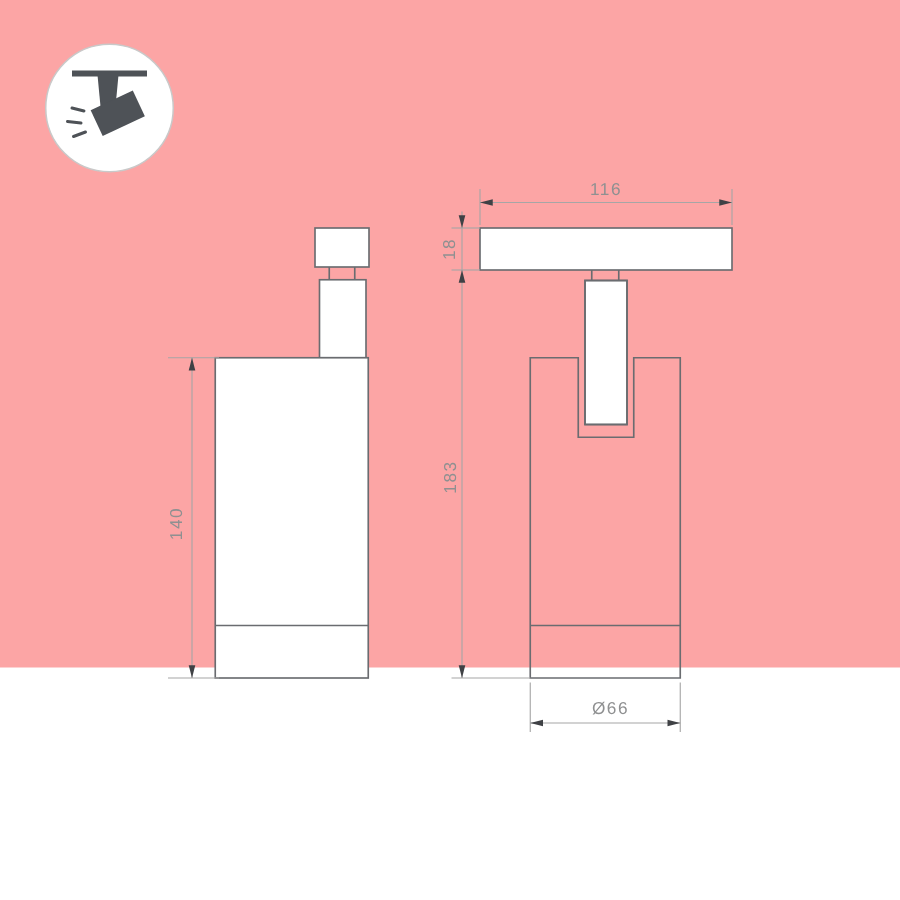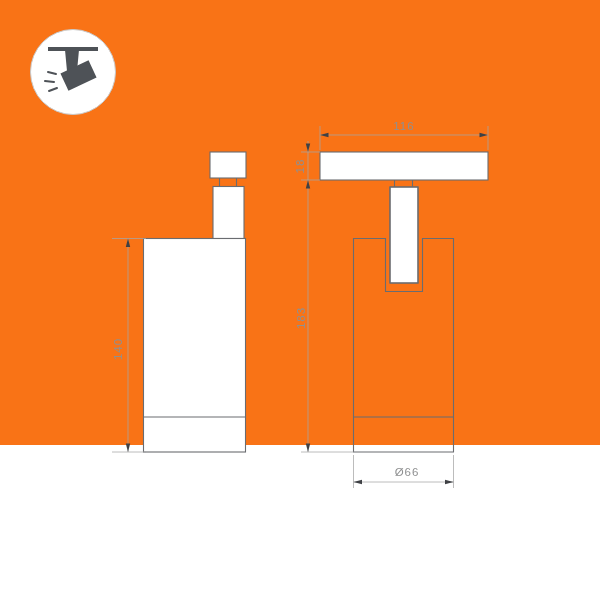--- a/index.html
+++ b/index.html
@@ -8,21 +8,21 @@
     background: #ffffff;
     width: 600px;
     height: 600px;
     overflow: hidden;
     font-family: "Liberation Sans", sans-serif;
   }
   .canvas {
     position: relative;
     width: 600px;
     height: 445px;
-    background: #f97316;
+    background: #fca5a5;
   }
   .icon-circle {
     position: absolute;
     left: 30px;
     top: 29px;
     width: 86px;
     height: 86px;
     border: 1px solid #c9c9c9;
     border-radius: 50%;
     box-sizing: border-box;

